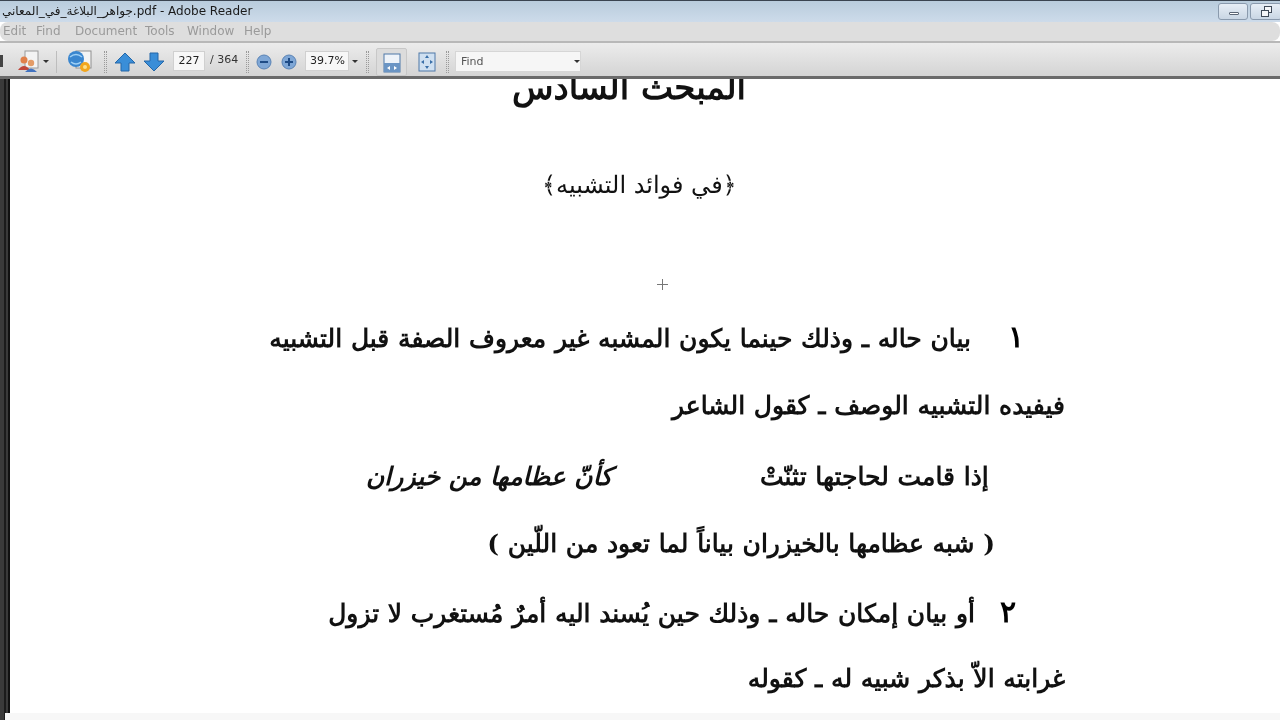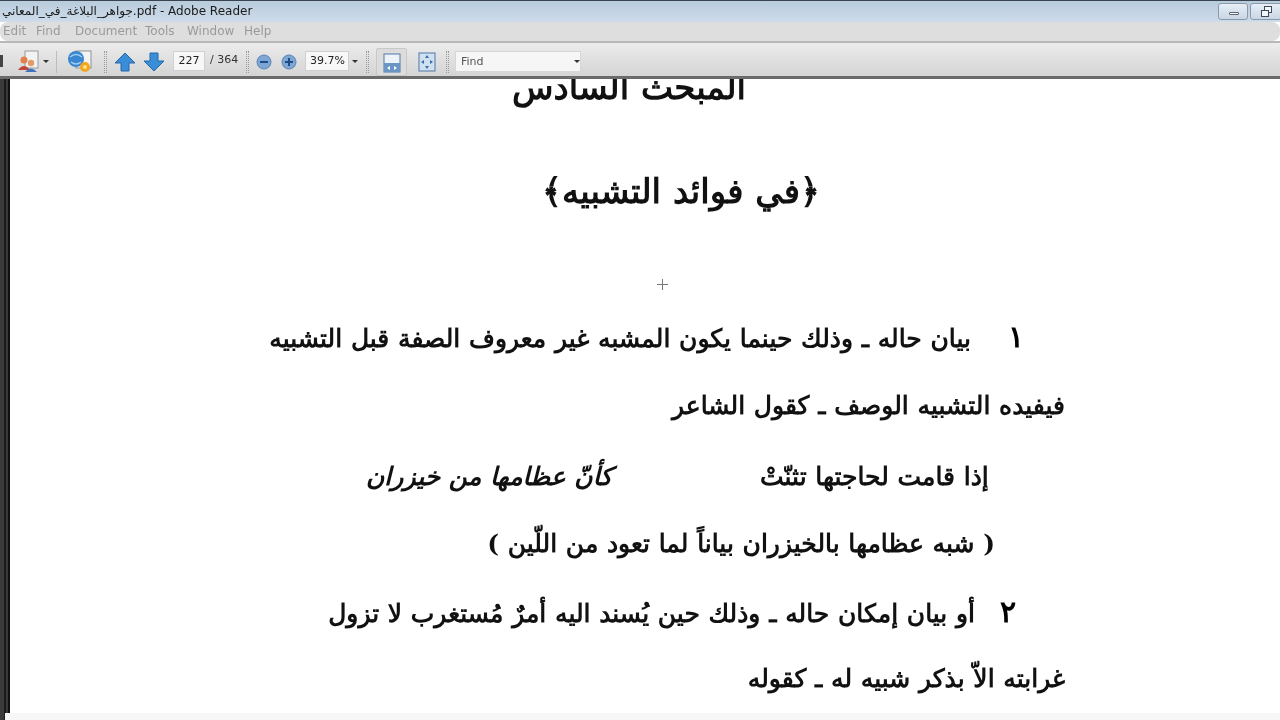--- a/index.html
+++ b/index.html
@@ -99,21 +99,21 @@
       background: #fff; overflow: hidden;
     }
     .doc-bottom-band {
       position: absolute; left: 5px; top: 713px; width: 1275px; height: 7px; background: #f7f7f7;
     }
     .ar {
       position: absolute; direction: rtl; white-space: nowrap; color: #111;
       font-family: "DejaVu Serif", serif; font-weight: bold;
     }
     .heading { font-size: 34px; }
-    .subheading { font-size: 34px; font-weight: bold; }
+    .subheading { font-size: 24px; font-weight: normal; }
     .para { font-size: 25px; }
     .num { font-size: 30px; font-family: "DejaVu Serif", serif; font-weight: bold; }
     .cursor-mark {
       position: absolute; left: 657px; top: 279px; width: 11px; height: 11px;
     }
     .cursor-mark::before, .cursor-mark::after {
       content: ""; position: absolute; background: #777;
     }
     .cursor-mark::before { left: 5px; top: 0; width: 1px; height: 11px; }
     .cursor-mark::after { left: 0; top: 5px; width: 11px; height: 1px; }

